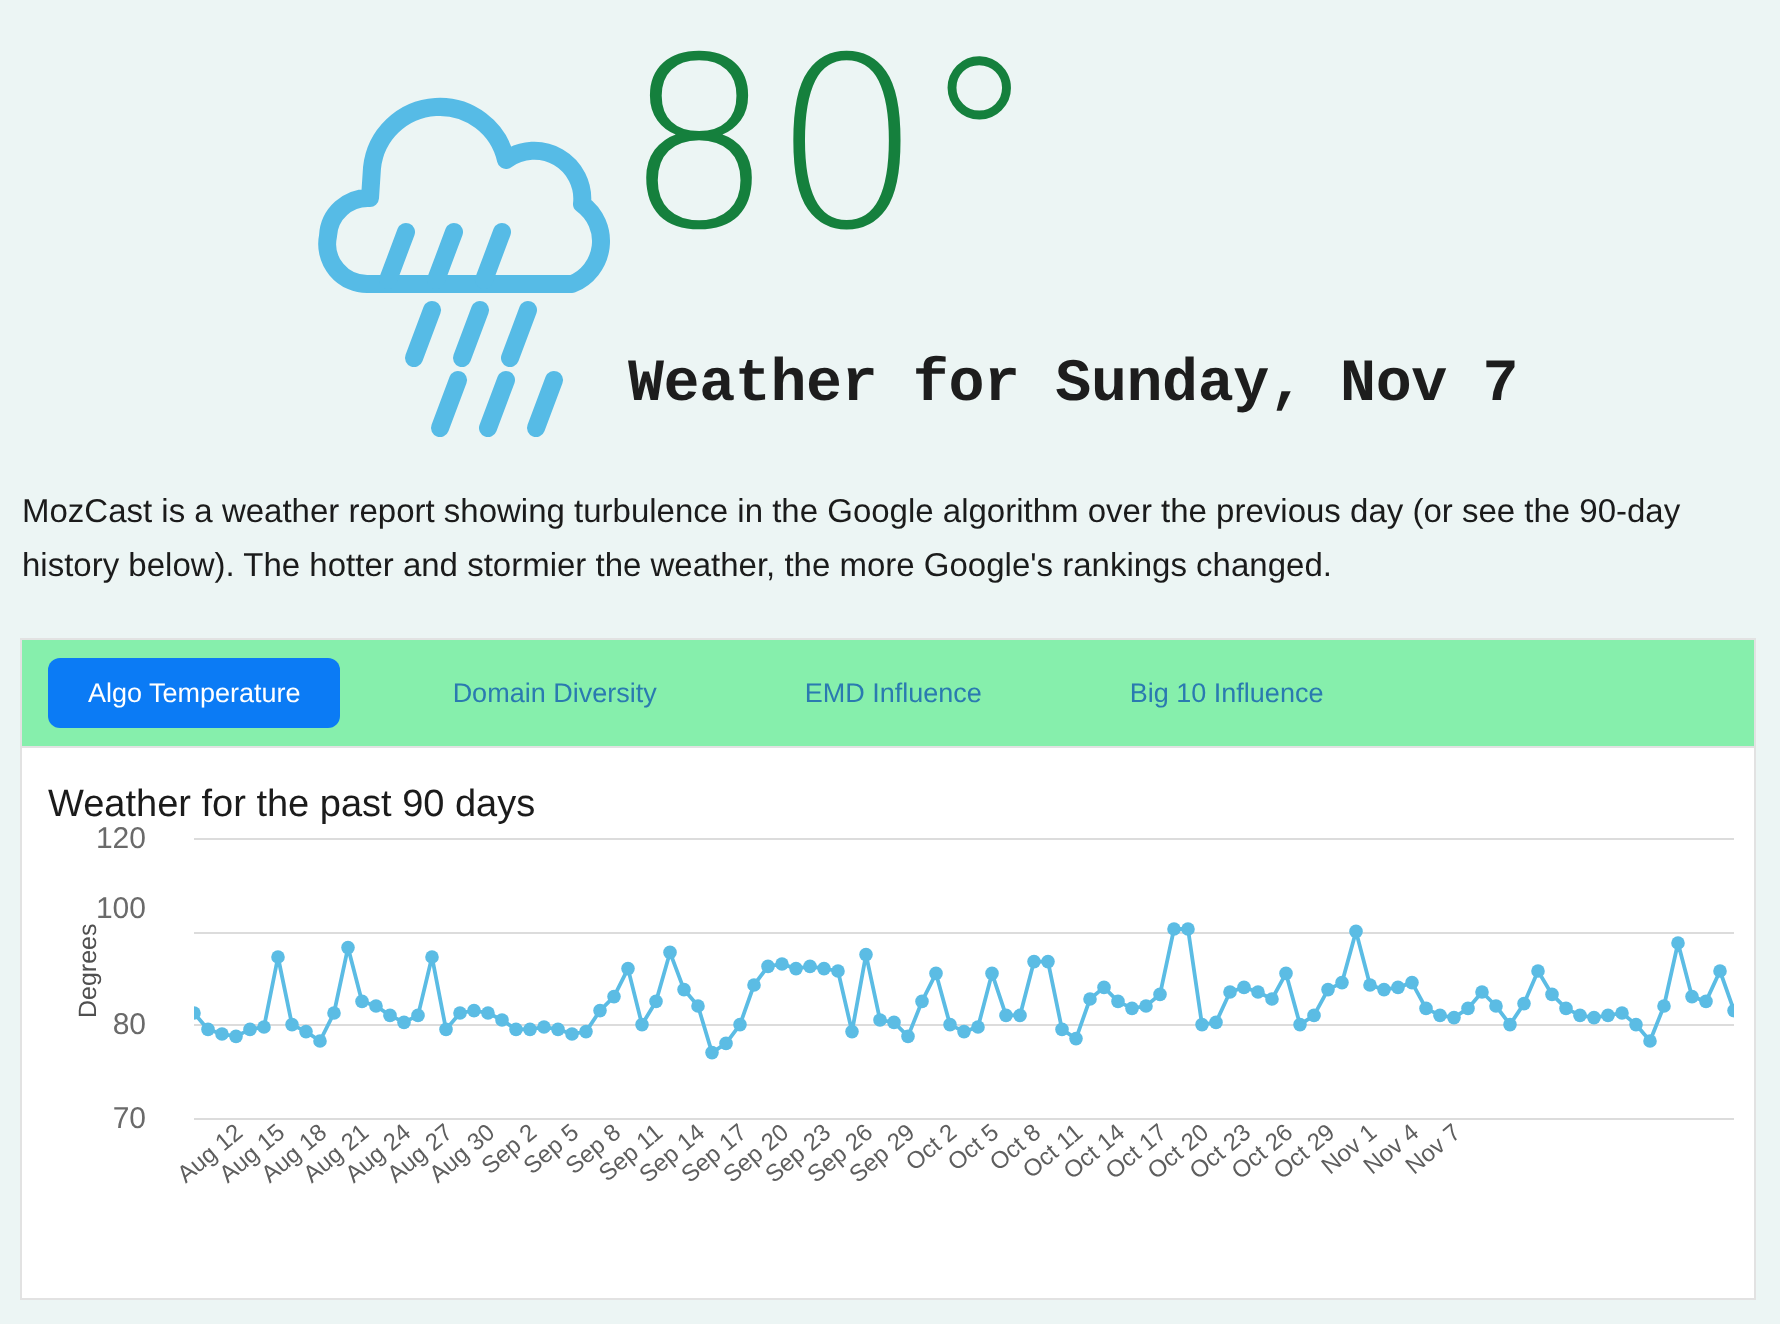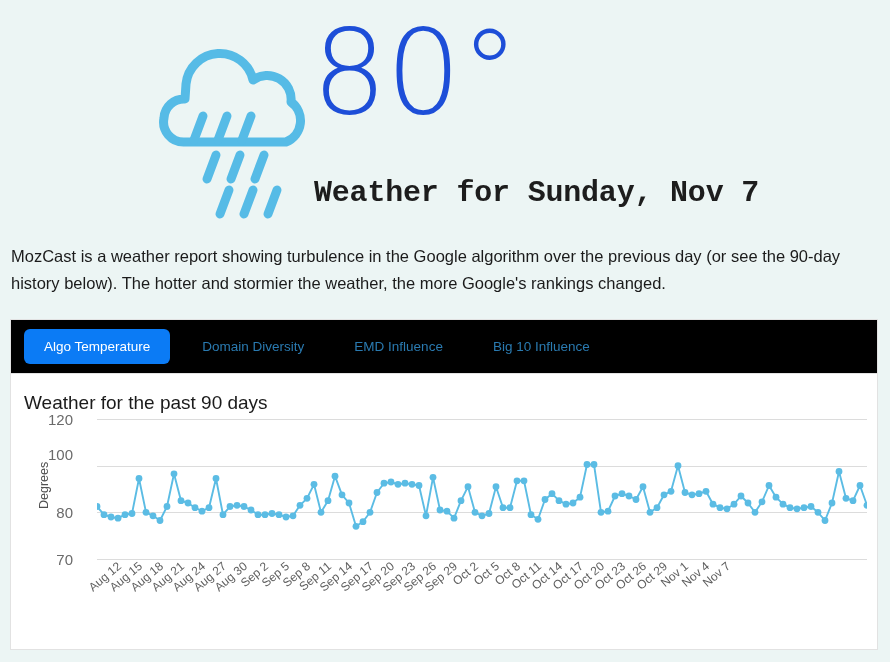--- a/index.html
+++ b/index.html
@@ -41,21 +41,21 @@
     width: 200px;
     height: 200px;
   }
   .temp-big {
     position: absolute;
     left: 312px;
     top: 13px;
     font-size: 118px;
     line-height: 118px;
     font-weight: 300;
-    color: #1d4ed8;
+    color: #15803d;
     letter-spacing: -1px;
     font-family: "DejaVu Sans", sans-serif;
   }
   .hero-title {
     position: absolute;
     left: 314px;
     top: 176px;
     font-size: 30px;
     font-weight: bold;
     color: #1d1d1d;
@@ -79,27 +79,28 @@
   .tab-card {
     position: absolute;
     left: 10px;
     top: 319px;
     width: 868px;
     border: 1px solid #e2e2e2;
     background: #ffffff;
     box-sizing: border-box;
   }
   .tab-bar {
-    background: #000000;
+    background: #86efac;
     border-bottom: 1px solid #e2e2e2;
     height: 54px;
     display: flex;
     align-items: center;
     padding-left: 13px;
     box-sizing: border-box;
+    gap: 24px;
   }
   .tab {
     font-size: 13.5px;
     color: #2a7ab0;
     padding: 9px 18px;
     border-radius: 6px;
     white-space: nowrap;
     cursor: pointer;
     margin-right: 14px;
   }

